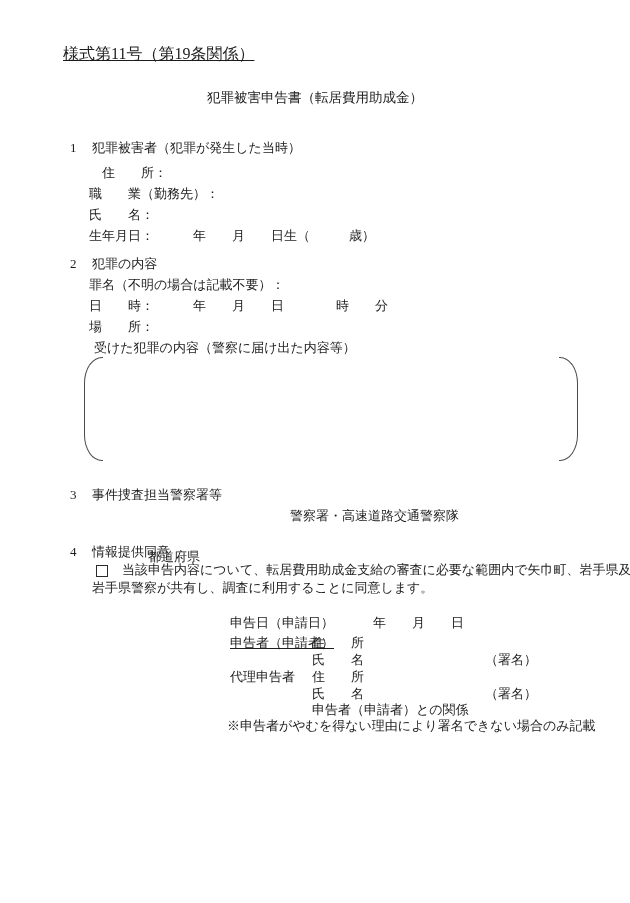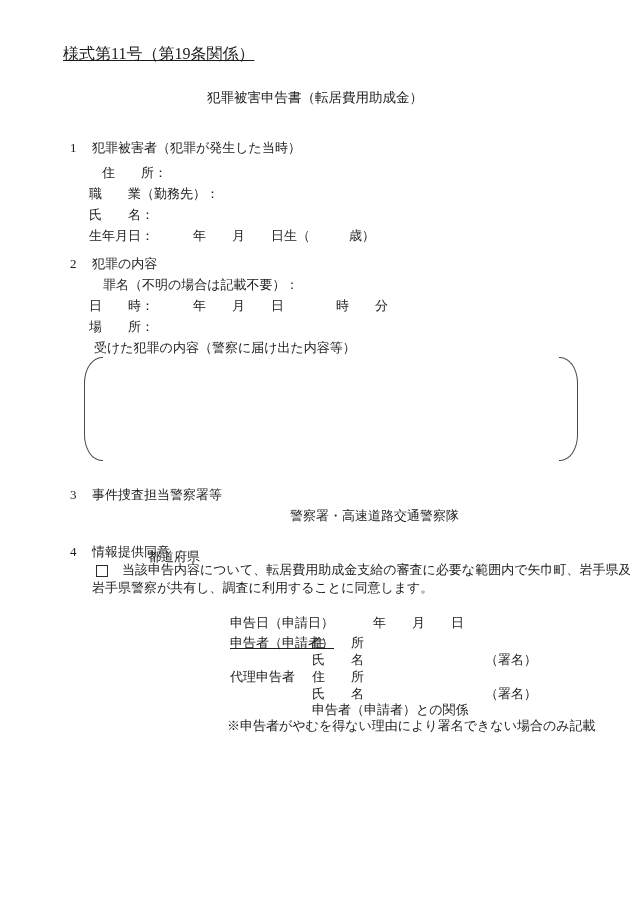--- a/index.html
+++ b/index.html
@@ -51,21 +51,21 @@
 
 <div class="t" style="left:70px; top:140px;">1</div>
 <div class="t" style="left:92px; top:140px;">犯罪被害者（犯罪が発生した当時）</div>
 <div class="t" style="left:89px; top:165px;margin-left:13px;">住　　所：</div>
 <div class="t" style="left:89px; top:186px;">職　　業（勤務先）：</div>
 <div class="t" style="left:89px; top:207px;">氏　　名：</div>
 <div class="t" style="left:89px; top:228px;">生年月日：　　　年　　月　　日生（　　　歳）</div>
 
 <div class="t" style="left:70px; top:256px;">2</div>
 <div class="t" style="left:92px; top:256px;">犯罪の内容</div>
-<div class="t" style="left:89px; top:277px;margin-left:14px;">罪名（不明の場合は記載不要）：</div>
+<div class="t" style="left:89px; top:277px;">罪名（不明の場合は記載不要）：</div>
 <div class="t" style="left:89px; top:298px;">日　　時：　　　年　　月　　日　　　　時　　分</div>
 <div class="t" style="left:89px; top:319px;">場　　所：</div>
 <div class="t" style="left:94px; top:340px;">受けた犯罪の内容（警察に届け出た内容等）</div>
 
 <div class="bracket left"></div>
 <div class="bracket right"></div>
 
 <div class="t" style="left:70px; top:487px;">3</div>
 <div class="t" style="left:92px; top:487px;">事件捜査担当警察署等</div>
 <div class="t" style="left:148px; top:532px;margin-top:17px;">都道府県</div>

